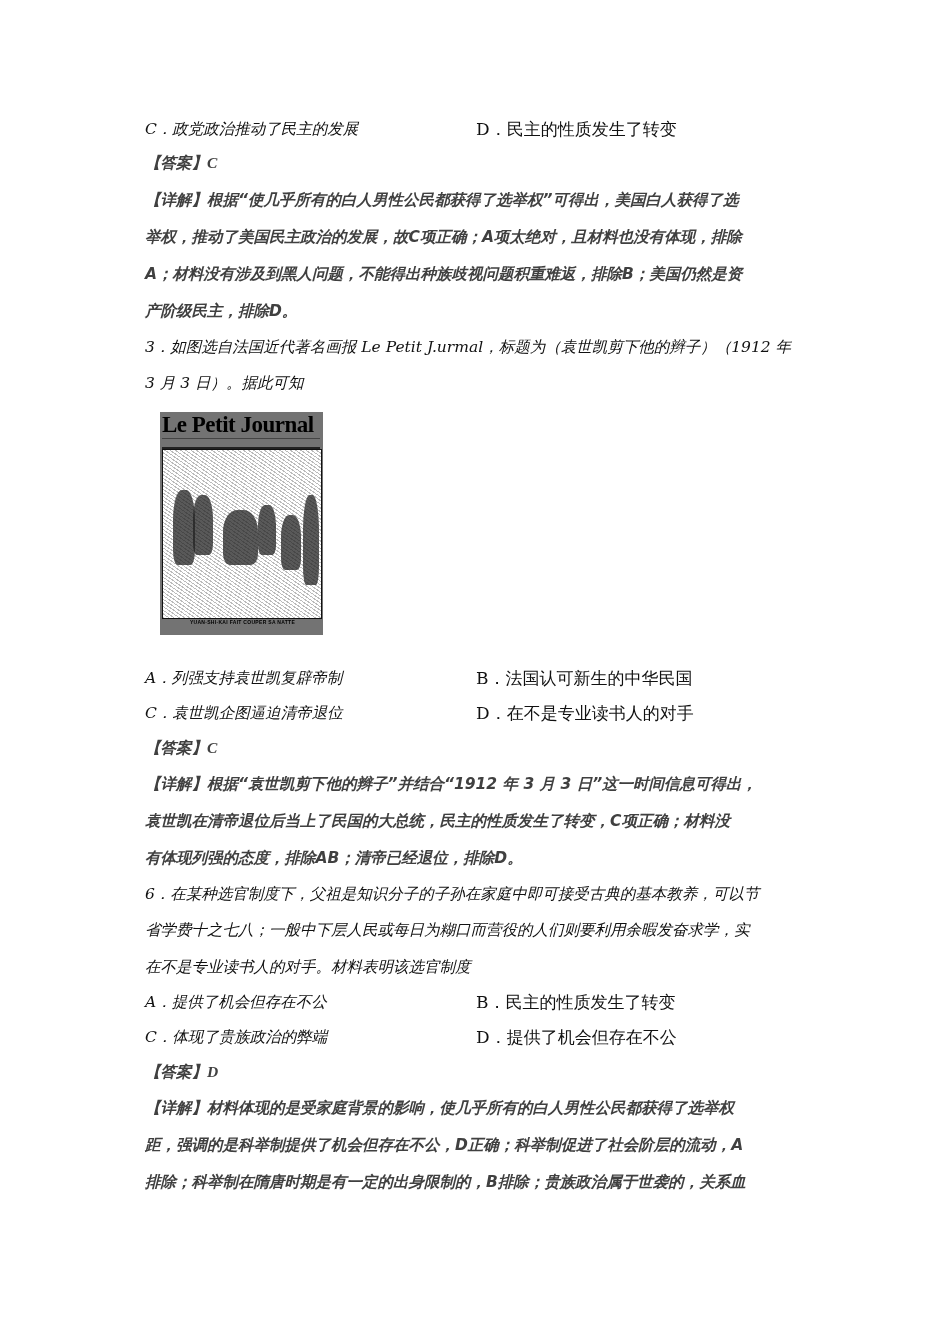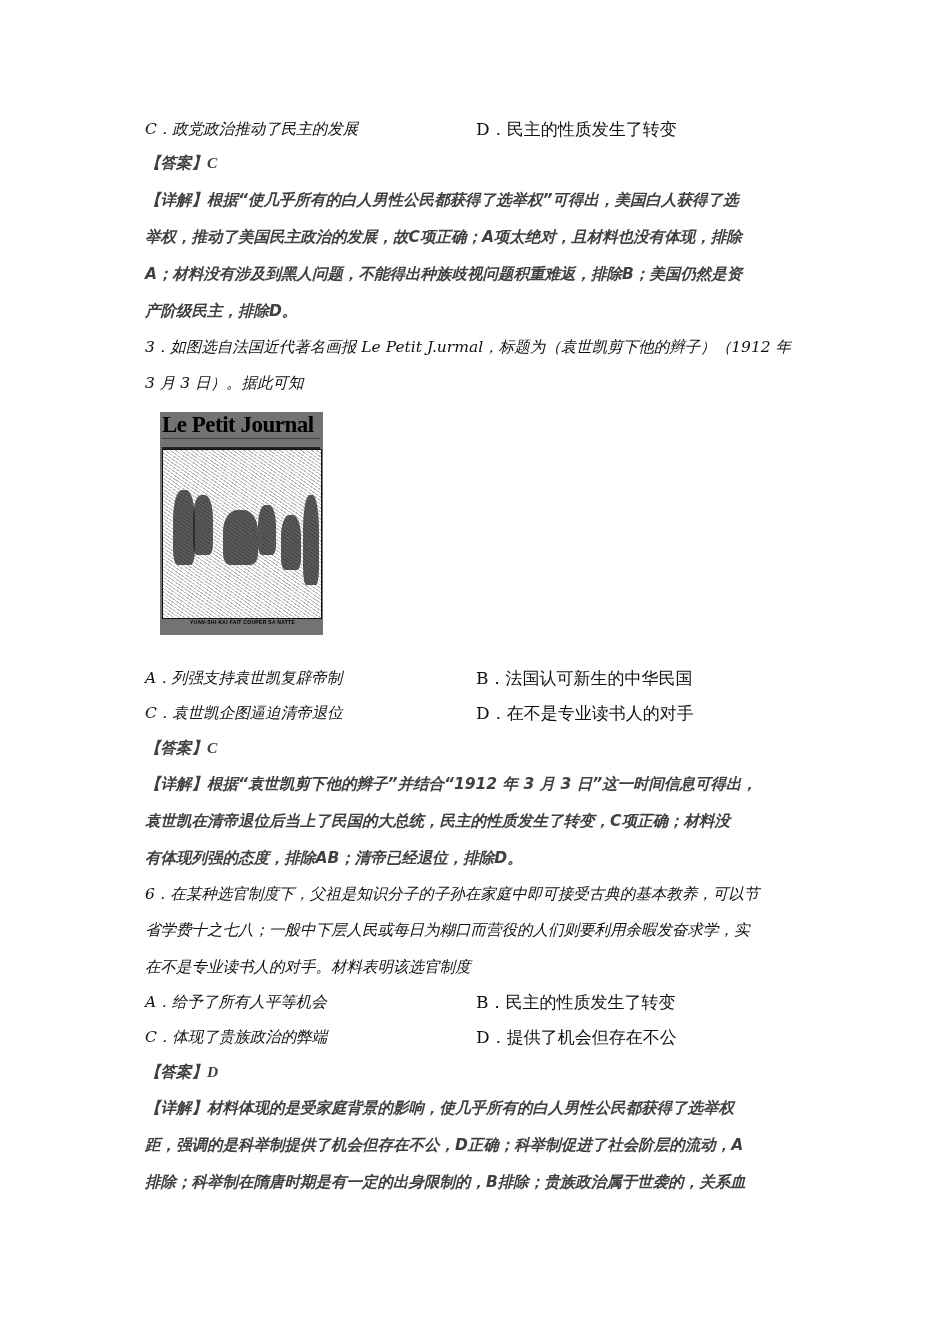--- a/index.html
+++ b/index.html
@@ -56,20 +56,20 @@
 <div class="line" style="top:703px">C．袁世凯企图逼迫清帝退位</div>
 <div class="opt2" style="top:703px">D．在不是专业读书人的对手</div>
 <div class="line red" style="top:738px"><span>【答案】</span><span class="b">C</span></div>
 <div class="line red" style="top:774px"><span>【详解】</span><span>根据“袁世凯剪下他的辫子”并结合“1912 年 3 月 3 日”这一时间信息可得出，</span></div>
 <div class="line red" style="top:811px">袁世凯在清帝退位后当上了民国的大总统，民主的性质发生了转变，C项正确；材料没</div>
 <div class="line red" style="top:848px">有体现列强的态度，排除AB；清帝已经退位，排除D。</div>
 
 <div class="line" style="top:884px">6．在某种选官制度下，父祖是知识分子的子孙在家庭中即可接受古典的基本教养，可以节</div>
 <div class="line" style="top:920px">省学费十之七八；一般中下层人民或每日为糊口而营役的人们则要利用余暇发奋求学，实</div>
 <div class="line" style="top:957px">在不是专业读书人的对手。材料表明该选官制度</div>
-<div class="line" style="top:992px">A．给予了所有人平等机会</div>
+<div class="line" style="top:992px">A．提供了机会但存在不公</div>
 <div class="opt2" style="top:992px">B．民主的性质发生了转变</div>
 <div class="line" style="top:1027px">C．体现了贵族政治的弊端</div>
 <div class="opt2" style="top:1027px">D．提供了机会但存在不公</div>
 <div class="line red" style="top:1062px"><span>【答案】</span><span class="b">D</span></div>
 <div class="line red" style="top:1098px"><span>【详解】</span><span>材料体现的是受家庭背景的影响，使几乎所有的白人男性公民都获得了选举权</span></div>
 <div class="line red" style="top:1135px">距，强调的是科举制提供了机会但存在不公，D正确；科举制促进了社会阶层的流动，A</div>
 <div class="line red" style="top:1172px">排除；科举制在隋唐时期是有一定的出身限制的，B排除；贵族政治属于世袭的，关系血</div>
 
 </body></html>

